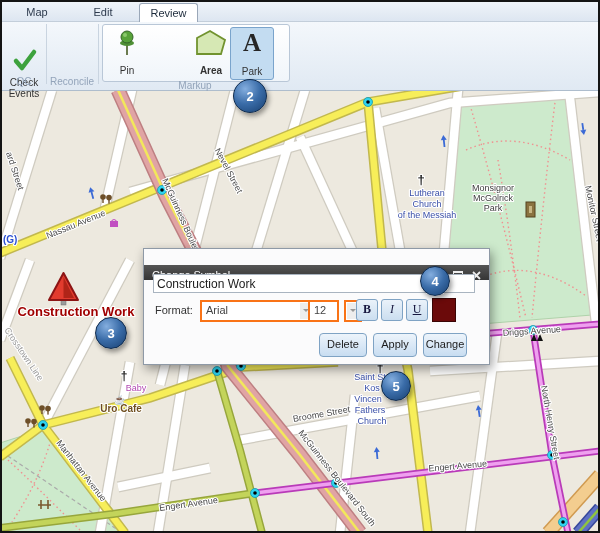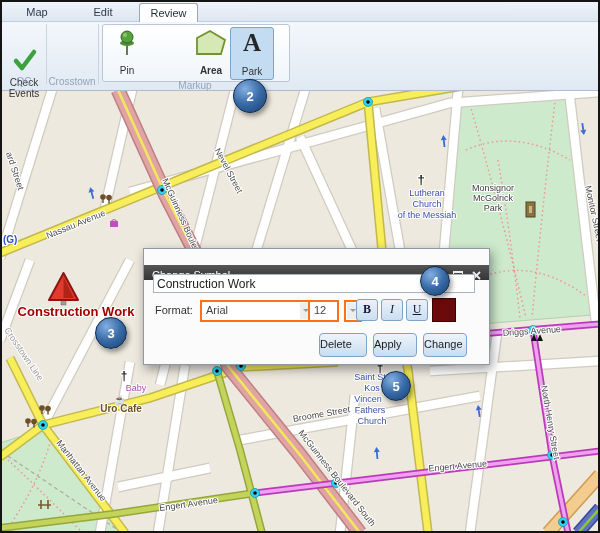--- a/index.html
+++ b/index.html
@@ -53,21 +53,21 @@
   #font-combo{left:56px;width:112px;}
   #size-combo{left:164px;width:27px;}
   .fmtbtn{position:absolute;top:50px;width:20px;height:20px;border:1px solid #7FA3C4;border-radius:3px;
           background:linear-gradient(#EAF2FA,#CBDEF0);text-align:center;line-height:19px;
           font-family:"Liberation Serif",serif;font-size:12px;color:#17173F;cursor:pointer;}
   #btn-bold{left:212px;font-weight:bold;}
   #btn-italic{left:237px;font-style:italic;}
   #btn-underline{left:262px;text-decoration:underline;}
   #swatch{position:absolute;left:288px;top:49px;width:22px;height:22px;border:1px solid #3A0505;cursor:pointer;}
   .dlgbtn{position:absolute;top:84px;height:22px;border:1px solid #7FA3C4;border-radius:4px;
-          background:linear-gradient(#EDF4FB,#C8DDF1);font-size:11px;color:#1c1c1c;
+          background:linear-gradient(#EDF4FB,#C8DDF1);font-size:11px;color:#1c1c1c;text-align:center;
           line-height:21px;cursor:pointer;font-family:"Liberation Sans",sans-serif;}
   #btn-delete{left:175px;width:46px;}
   #btn-apply{left:229px;width:42px;}
   #btn-close{left:279px;width:42px;}
   
   .badge{position:absolute;z-index:20;border-radius:50%;border:1px solid #0E2A4D;
          background:radial-gradient(circle at 35% 28%, #84AEDF 0%, #3A6CA8 48%, #173E6F 100%);
          color:#FFF;font-weight:bold;font-size:13px;display:flex;align-items:center;justify-content:center;
          box-shadow:2px 3px 5px rgba(0,0,0,.4);}
 </style>
@@ -88,21 +88,21 @@
     </div>
 
     <div id="tabstrip">
       <div class="tab" style="left:12px;width:50px;">Map</div>
       <div class="tab" style="left:78px;width:50px;">Edit</div>
       <div class="tab active" style="left:139px;width:57px;">Review</div>
     </div>
     <div class="rsep" style="left:46px;"></div>
 
     <div style="position:absolute;left:47px;top:21px;width:50px;height:68px;">
-      <div class="rgroup-label">Crosstown</div>
+      <div class="rgroup-label">Reconcile</div>
     </div>
     <div class="rsep" style="left:98px;"></div>
 
     <div id="markup-frame">
       <div class="mkbtn" style="left:3px;text-align:center;">
         <svg width="42" height="32">
           <line x1="21" y1="17" x2="21" y2="28" stroke="#6B7B4F" stroke-width="2"></line>
           <ellipse cx="21" cy="16" rx="7" ry="3" fill="#4E8F35"></ellipse>
           <circle cx="21" cy="10" r="6" fill="#57A23A" stroke="#35642A"></circle>
           <circle cx="19" cy="8" r="2" fill="#8CC96E"></circle>

